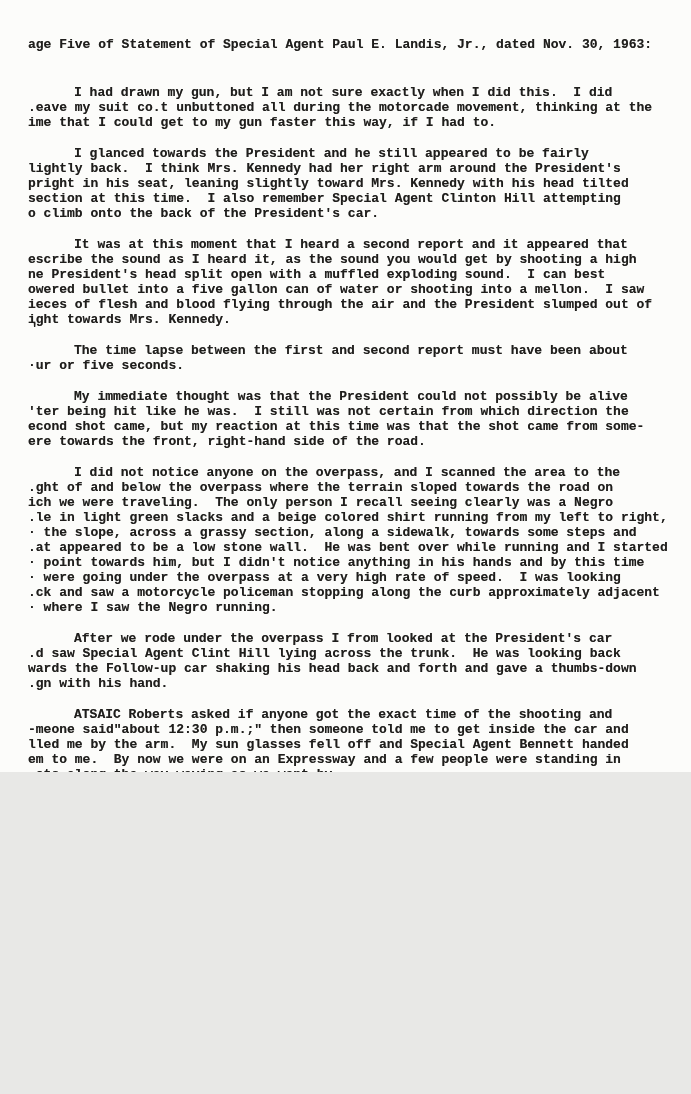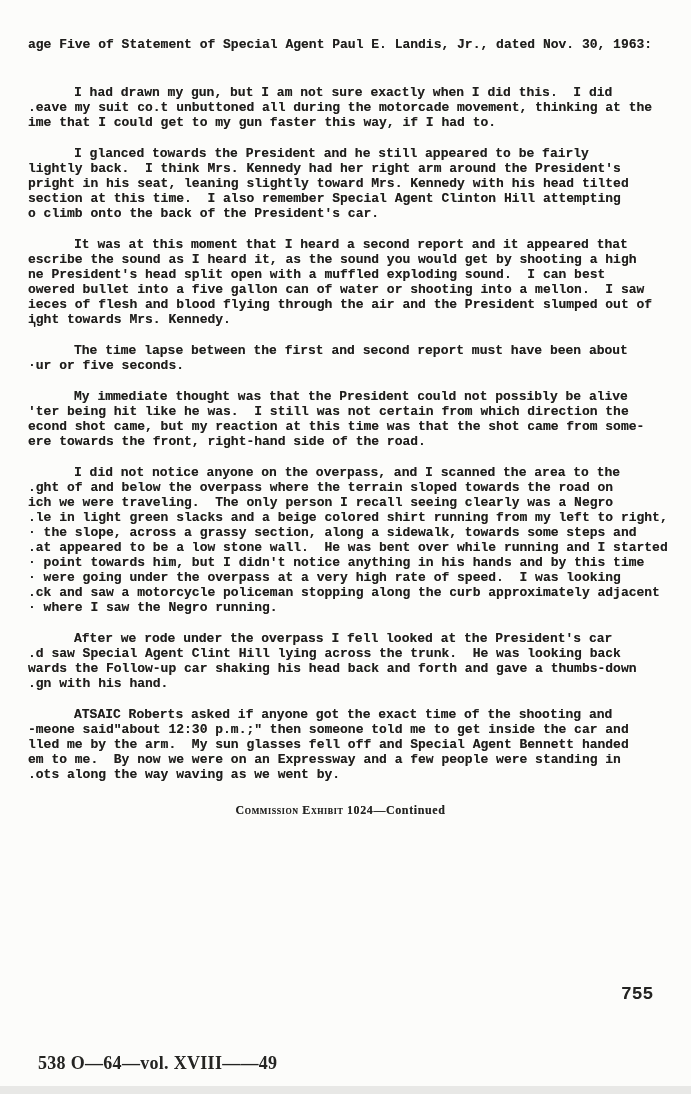--- a/index.html
+++ b/index.html
@@ -8,21 +8,21 @@
     --print-ink:#242422;
   }
   html,body{margin:0;padding:0;}
   body{
     background:#e8e8e6;
     font-family:"Liberation Mono","DejaVu Sans Mono",monospace;
   }
   .page{
     position:relative;
     width:691px;
-    height:1086px;
+    height:772px;
     margin:0 auto;
     background:var(--paper);
     overflow:hidden;
   }
   .doc{
     position:absolute;
     left:28px;
     top:37px;
     right:6px;
   }
@@ -134,21 +134,21 @@
         <div class="line">ich we were traveling.  The only person I recall seeing clearly was a Negro</div>
         <div class="line">.le in light green slacks and a beige colored shirt running from my left to right,</div>
         <div class="line">· the slope, across a grassy section, along a sidewalk, towards some steps and</div>
         <div class="line">.at appeared to be a low stone wall.  He was bent over while running and I started</div>
         <div class="line">· point towards him, but I didn't notice anything in his hands and by this time</div>
         <div class="line">· were going under the overpass at a very high rate of speed.  I was looking</div>
         <div class="line">.ck and saw a motorcycle policeman stopping along the curb approximately adjacent</div>
         <div class="line">· where I saw the Negro running.</div>
       </div>
     <div class="para">
-        <div class="line">After we rode under the overpass I fell looked at the President's car</div>
+        <div class="line">After we rode under the overpass I from looked at the President's car</div>
         <div class="line">.d saw Special Agent Clint Hill lying across the trunk.  He was looking back</div>
         <div class="line">wards the Follow-up car shaking his head back and forth and gave a thumbs-down</div>
         <div class="line">.gn with his hand.</div>
       </div>
     <div class="para">
         <div class="line">ATSAIC Roberts asked if anyone got the exact time of the shooting and</div>
         <div class="line">-meone said"about 12:30 p.m.;" then someone told me to get inside the car and</div>
         <div class="line">lled me by the arm.  My sun glasses fell off and Special Agent Bennett handed</div>
         <div class="line">em to me.  By now we were on an Expressway and a few people were standing in</div>
         <div class="line">.ots along the way waving as we went by.</div>

